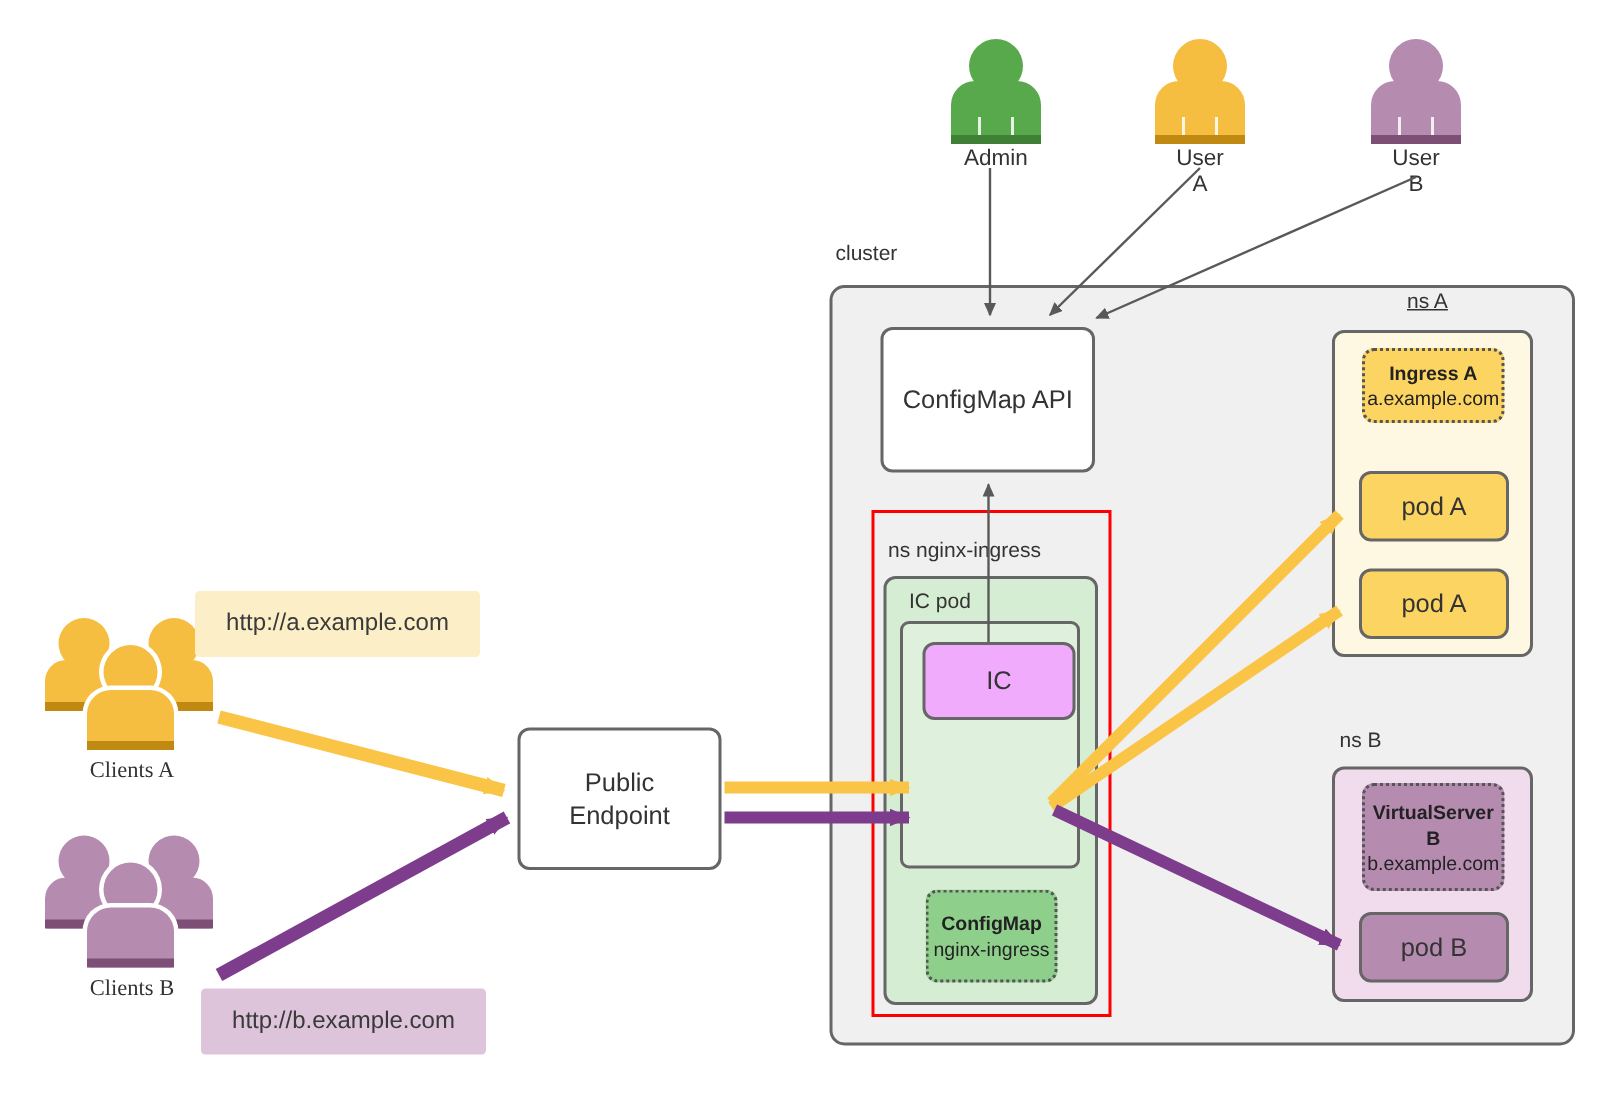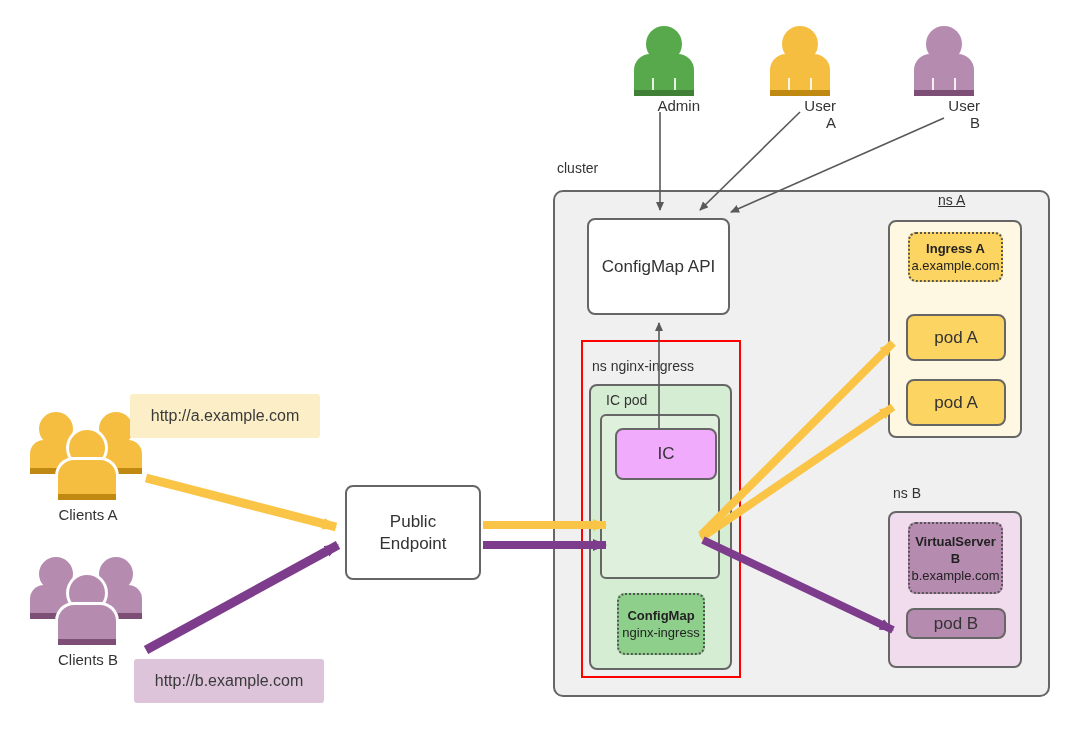--- a/index.html
+++ b/index.html
@@ -51,30 +51,30 @@
   }
   .actor .leg {
     position: absolute;
     bottom: 6px;
     width: 2px; height: 12px;
     background: rgba(255,255,255,.85);
   }
   .actor .leg.l { left: 24px; }
   .actor .leg.r { right: 24px; }
   .actor .caption {
-    text-align: right;
+    text-align: center;
     font-size: 15px;
     color: #333;
     line-height: 17px;
     margin-top: 1px;
     white-space: pre-line;
   }
 
   
-  .clients { position: absolute; width: 120px; }
+  .clients { position: absolute; width: 120px; font-family: Liberation Serif, serif; }
   .clients .grp { position: relative; width: 120px; height: 105px; }
   .clients .p { position: absolute; }
   .clients .p .hd { position:absolute; left:50%; transform:translateX(-50%); border-radius:50%; }
   .clients .p .bd { position:absolute; left:50%; transform:translateX(-50%); }
   .clients .caption {
     text-align: center; font-size: 15px; color:#333; margin-top: 1px;
   }
 
   
   .box {
@@ -274,21 +274,21 @@
 
   <div class="grouplabel" style="left:893px; top:485px;">ns B</div>
   <div class="box" style="left:888px; top:511px; width:134px; height:157px; background:#F0DCEC; border-radius:8px; display:block;"></div>
 
   <div class="dashedbox" style="left:908px; top:522px; width:95px; height:72px; background:#B68BB0;">
     <div class="t1">VirtualServer</div>
     <div class="t1">B</div>
     <div>b.example.com</div>
   </div>
 
-  <div class="box" style="left:906px; top:608px; width:100px; height:31px; background:#B68BB0;">
+  <div class="box" style="left:906px; top:608px; width:100px; height:47px; background:#B68BB0;">
     <span>pod B</span>
   </div>
 
   <svg class="overlay" viewBox="0 0 1080 735">
     <defs>
       <marker id="ah-gray" markerWidth="10" markerHeight="10" refX="8" refY="4" orient="auto" markerUnits="userSpaceOnUse">
         <path d="M0,0 L9,4 L0,8 z" fill="#595959"></path>
       </marker>
       <marker id="ah-yellow" markerWidth="16" markerHeight="14" refX="13" refY="6" orient="auto" markerUnits="userSpaceOnUse">
         <path d="M0,0 L14,6 L0,12 z" fill="#FAC546"></path>

